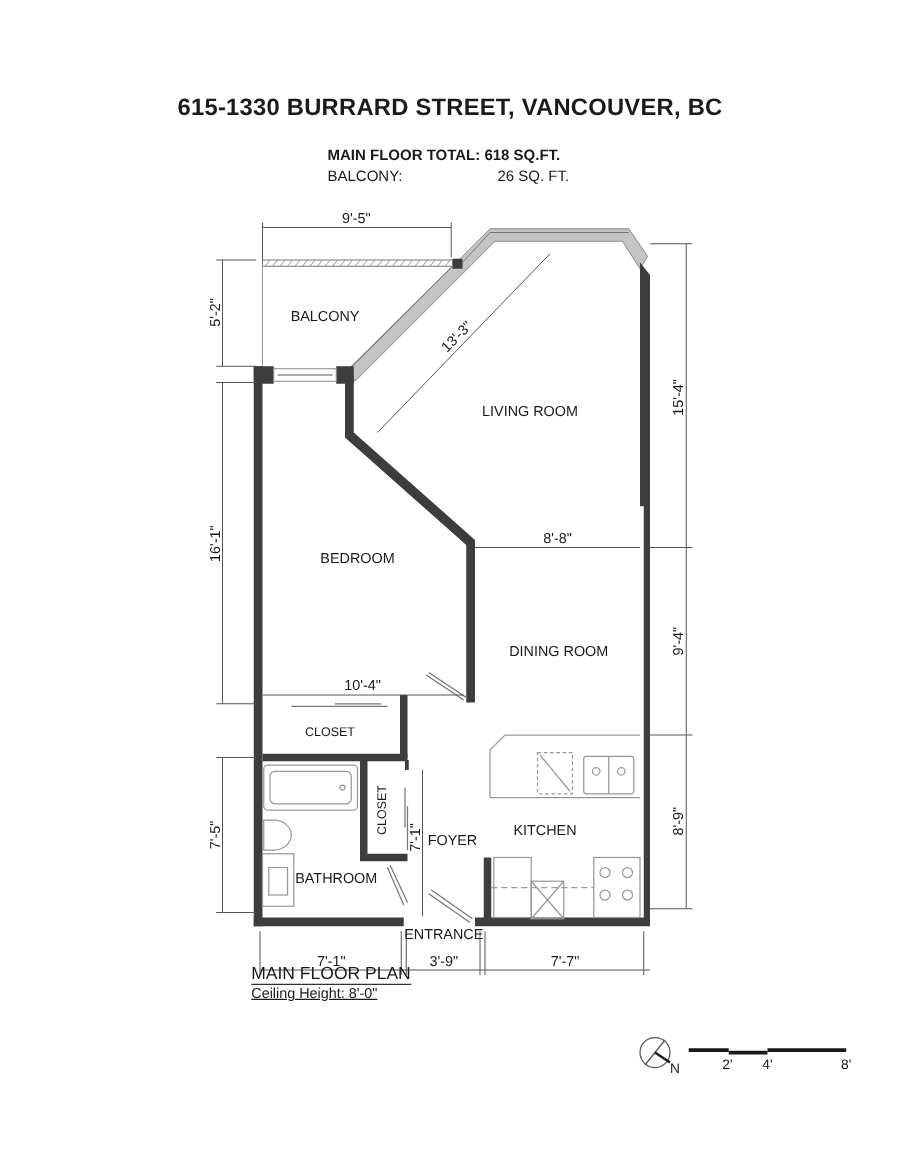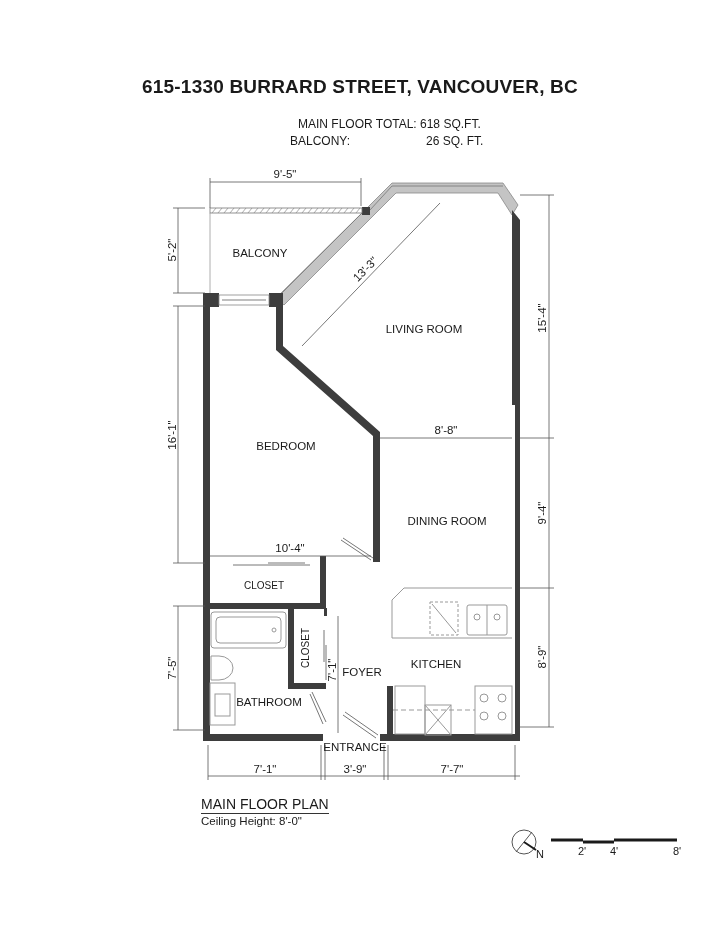--- a/index.html
+++ b/index.html
@@ -1,23 +1,23 @@
 <!DOCTYPE html>
 <html><head>
   <meta charset="utf-8">
   <style>
     html, body { margin: 0; padding: 0; background: #ffffff; }
     body { width: 720px; height: 931px; position: relative; overflow: hidden; font-family: "Liberation Sans", sans-serif; color: #1a1a1a; }
     .title { position: absolute; left: 0; width: 720px; top: 76px; text-align: center; font-size: 19px; font-weight: bold; letter-spacing: 0.2px; }
     .areas { position: absolute; left: 262px; top: 116px; font-size: 12px; line-height: 17px; }
-    .areas .total { font-weight: normal; margin-left: 36px; }
+    .areas .total { font-weight: bold; }
     .areas .row { display: flex; }
-    .areas .row .lbl { width: 136px; margin-left: 28px; }
+    .areas .row .lbl { width: 136px; }
     .plan { position: absolute; left: 0; top: 0; }
-    .footer { position: absolute; left: 201px; top: 795px; }
+    .footer { position: absolute; left: 201px; top: 770px; text-decoration: underline; }
     .footer .name { font-size: 14px; border-bottom: 1px solid #333; padding-bottom: 1px; display: inline-block; }
     .footer .ceil { font-size: 11.5px; margin-top: 1px; }
     svg text { font-family: "Liberation Sans", sans-serif; fill: #1a1a1a; }
   </style>
 </head>
 <body>
 
 <div class="title">615-1330 BURRARD STREET, VANCOUVER, BC</div>
 
 <div class="areas">

